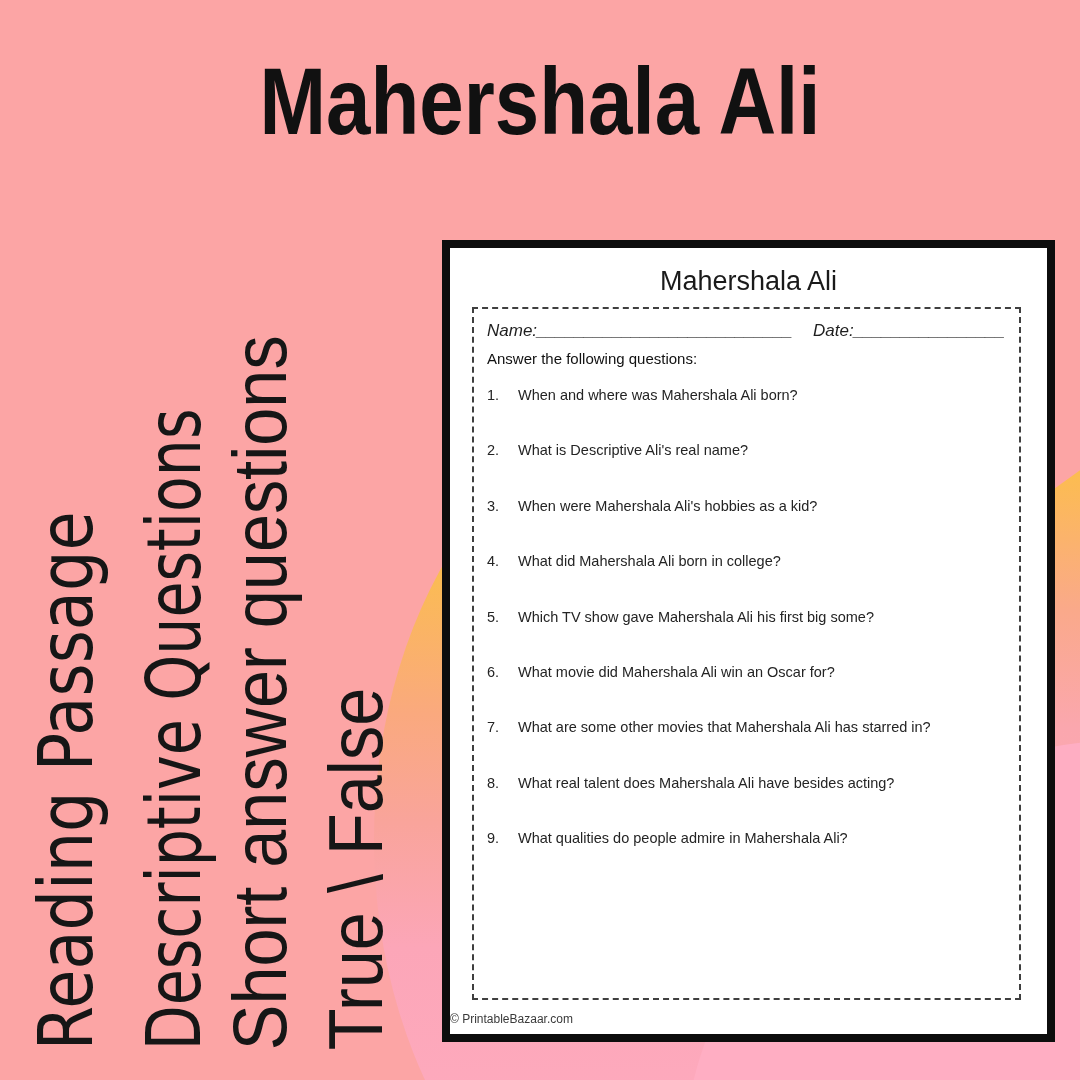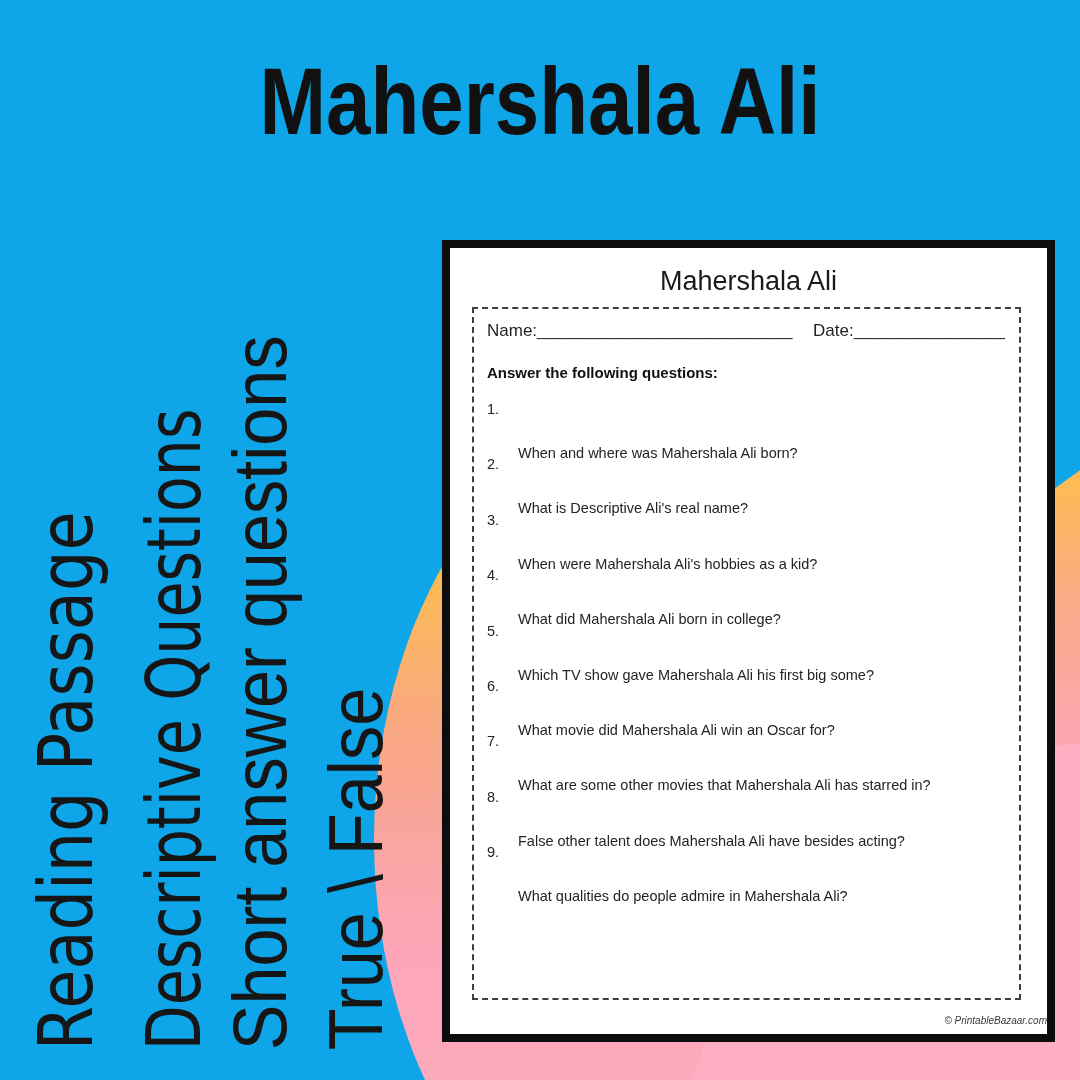--- a/index.html
+++ b/index.html
@@ -1,21 +1,21 @@
 <!DOCTYPE html>
 <html><head>
 <meta charset="utf-8">
 <style>
   html,body { margin:0; padding:0; }
   body { font-family: "Liberation Sans", sans-serif; }
   #canvas {
     position: relative;
     width: 1080px;
     height: 1080px;
-    background: #0ea5e9;
+    background: #fca5a5;
     overflow: hidden;
   }
 
   
   .blob-ellipse {
     position: absolute;
     left: 374px; top: 390px;
     width: 662px; height: 900px;
     border-radius: 50%;
     background: linear-gradient(180deg,
@@ -97,44 +97,44 @@
     box-sizing: border-box;
     border: 2px dashed #3f3f3f;
     padding: 8px 14px 0 13px;
   }
   .name-row {
     display: flex;
     justify-content: space-between;
     font-size: 17px;
     margin-top: 4px;
     white-space: nowrap;
+    font-style: italic;
   }
   .underline-chars { letter-spacing: 0; color:#2a2a2a; }
   .instruction {
     font-size: 15px;
-    font-weight: bold;
-    margin-top: 23px;
+    font-weight: normal;
+    margin-top: 9px;
     color: #111;
   }
   .q-list { margin-top: 20px; }
   .q-row {
     display: flex;
     height: 55.4px;
     font-size: 14.5px;
     color: #242424;
   }
   .q-num { width: 31px; flex: 0 0 31px; }
-  .q-text { flex: 1; margin-top: 44px; }
+  .q-text { flex: 1; }
   .paper-footer {
     position: absolute;
     left: 0; bottom: 8px; width: 100%;
-    text-align: right;
-    font-size: 10px;
+    text-align: left;
+    font-size: 12px;
     color: #3a3a3a;
-    font-style: italic;
   }
 </style>
 </head>
 <body>
 
 <div id="canvas">
 
   <div class="blob-ellipse"></div>
   <div class="blob-diamond"></div>
   <div class="blob-circle"></div>
@@ -192,21 +192,21 @@
     <span class="q-text">What movie did Mahershala Ali win an Oscar for?</span>
   </div>
 
   <div class="q-row">
     <span class="q-num">7.</span>
     <span class="q-text">What are some other movies that Mahershala Ali has starred in?</span>
   </div>
 
   <div class="q-row">
     <span class="q-num">8.</span>
-    <span class="q-text">False other talent does Mahershala Ali have besides acting?</span>
+    <span class="q-text">What real talent does Mahershala Ali have besides acting?</span>
   </div>
 
   <div class="q-row">
     <span class="q-num">9.</span>
     <span class="q-text">What qualities do people admire in Mahershala Ali?</span>
   </div>
 
 </div>
     </div>
 

